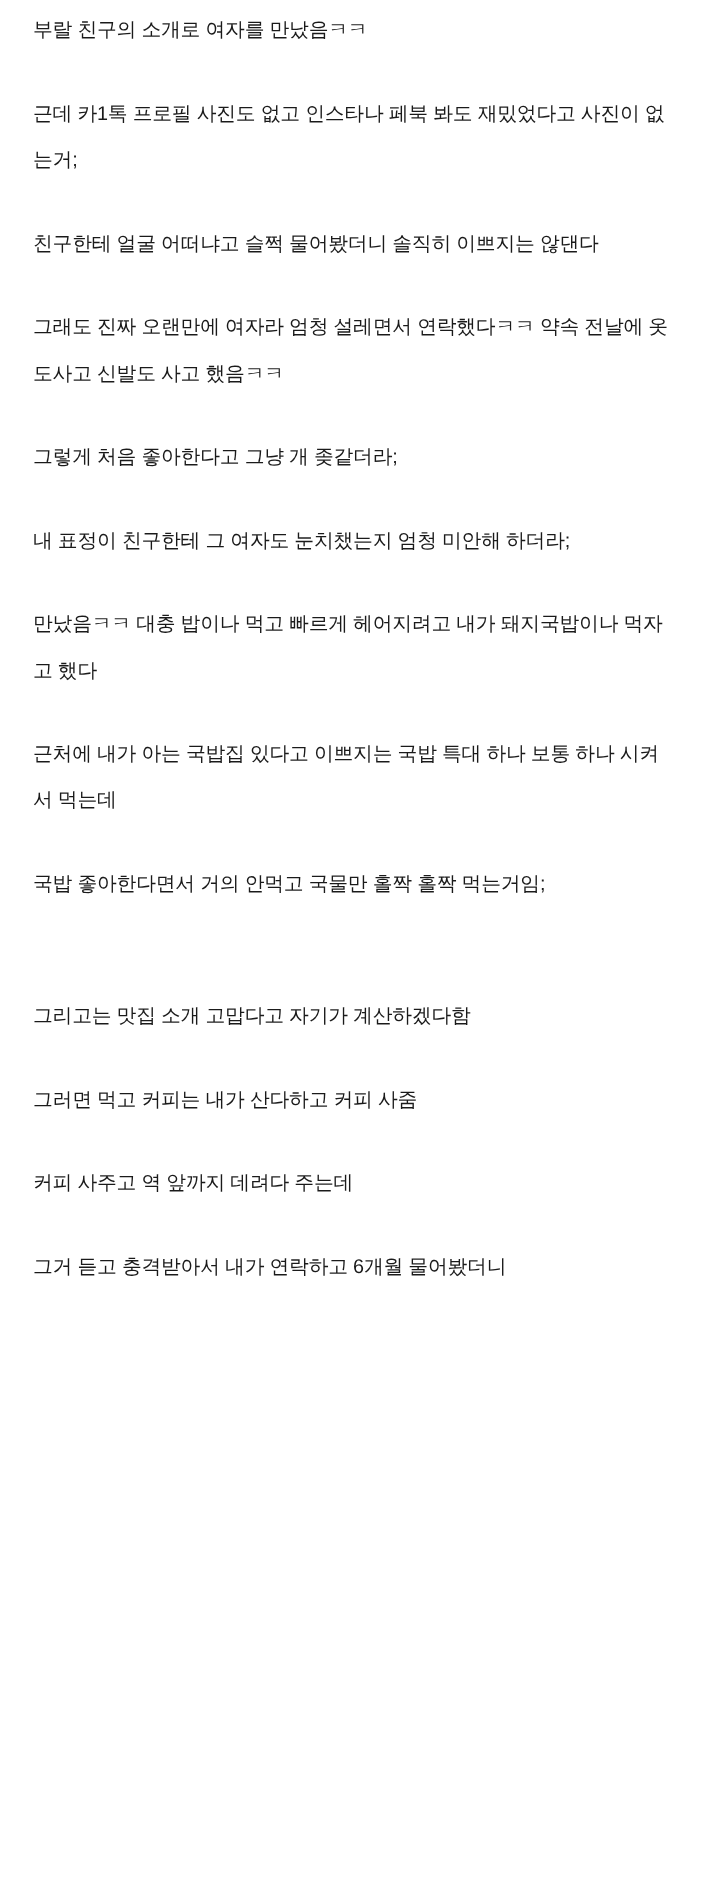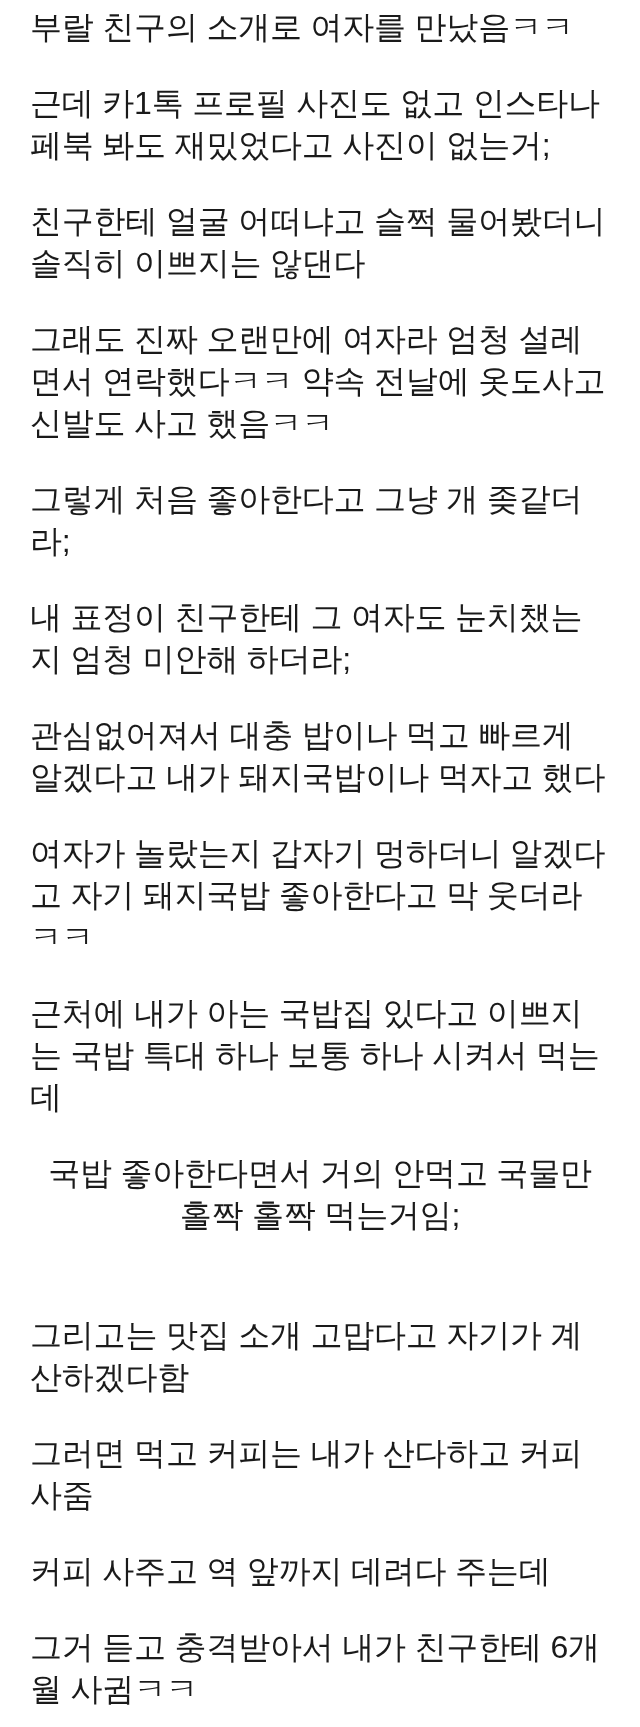--- a/index.html
+++ b/index.html
@@ -13,47 +13,45 @@
     box-sizing: border-box;
     font-family: "Liberation Sans", sans-serif;
   }
   .post-body {
     box-sizing: border-box;
     width: 640px;
     padding: 6px 30px 40px 30px;
   }
   .post-paragraph {
     margin: 0 0 34px 0;
-    font-size: 32px;
+    font-size: 18px;
     line-height: 42px;
     color: #1a1a1a;
     letter-spacing: -0.2px;
     word-break: break-all;
     overflow-wrap: break-word;
     white-space: normal;
   }
   .post-paragraph.extra-gap {
     margin-bottom: 78px;
-    text-align: center;
   }
   .post-paragraph:last-child {
     margin-bottom: 0;
   }
 </style>
 </head>
 <body>
 
 <main class="post-body">
   <p class="post-paragraph">부랄 친구의 소개로 여자를 만났음ㅋㅋ</p>
   <p class="post-paragraph">근데 카1톡 프로필 사진도 없고 인스타나 페북 봐도 재밌었다고 사진이 없는거;</p>
   <p class="post-paragraph">친구한테 얼굴 어떠냐고 슬쩍 물어봤더니 솔직히 이쁘지는 않댄다</p>
   <p class="post-paragraph">그래도 진짜 오랜만에 여자라 엄청 설레면서 연락했다ㅋㅋ 약속 전날에 옷도사고 신발도 사고 했음ㅋㅋ</p>
   <p class="post-paragraph">그렇게 처음 좋아한다고 그냥 개 좆같더라;</p>
   <p class="post-paragraph">내 표정이 친구한테 그 여자도 눈치챘는지 엄청 미안해 하더라;</p>
-  <p class="post-paragraph">관심없어져서 대충 밥이나 먹고 빠르게 알겠다고 내가 돼지국밥이나 먹자고 했다</p>
-  <p class="post-paragraph">여자가 놀랐는지 갑자기 멍하더니 알겠다고 자기 돼지국밥 좋아한다고 막 웃더라ㅋㅋ</p>
+  <p class="post-paragraph">만났음ㅋㅋ 대충 밥이나 먹고 빠르게 헤어지려고 내가 돼지국밥이나 먹자고 했다</p>
   <p class="post-paragraph">근처에 내가 아는 국밥집 있다고 이쁘지는 국밥 특대 하나 보통 하나 시켜서 먹는데</p>
   <p class="post-paragraph extra-gap">국밥 좋아한다면서 거의 안먹고 국물만 홀짝 홀짝 먹는거임;</p>
   <p class="post-paragraph">그리고는 맛집 소개 고맙다고 자기가 계산하겠다함</p>
   <p class="post-paragraph">그러면 먹고 커피는 내가 산다하고 커피 사줌</p>
   <p class="post-paragraph">커피 사주고 역 앞까지 데려다 주는데</p>
-  <p class="post-paragraph">그거 듣고 충격받아서 내가 친구한테 6개월 사귐ㅋㅋ</p>
+  <p class="post-paragraph">그거 듣고 충격받아서 내가 연락하고 6개월 물어봤더니</p>
 </main>
 
 </body></html>

